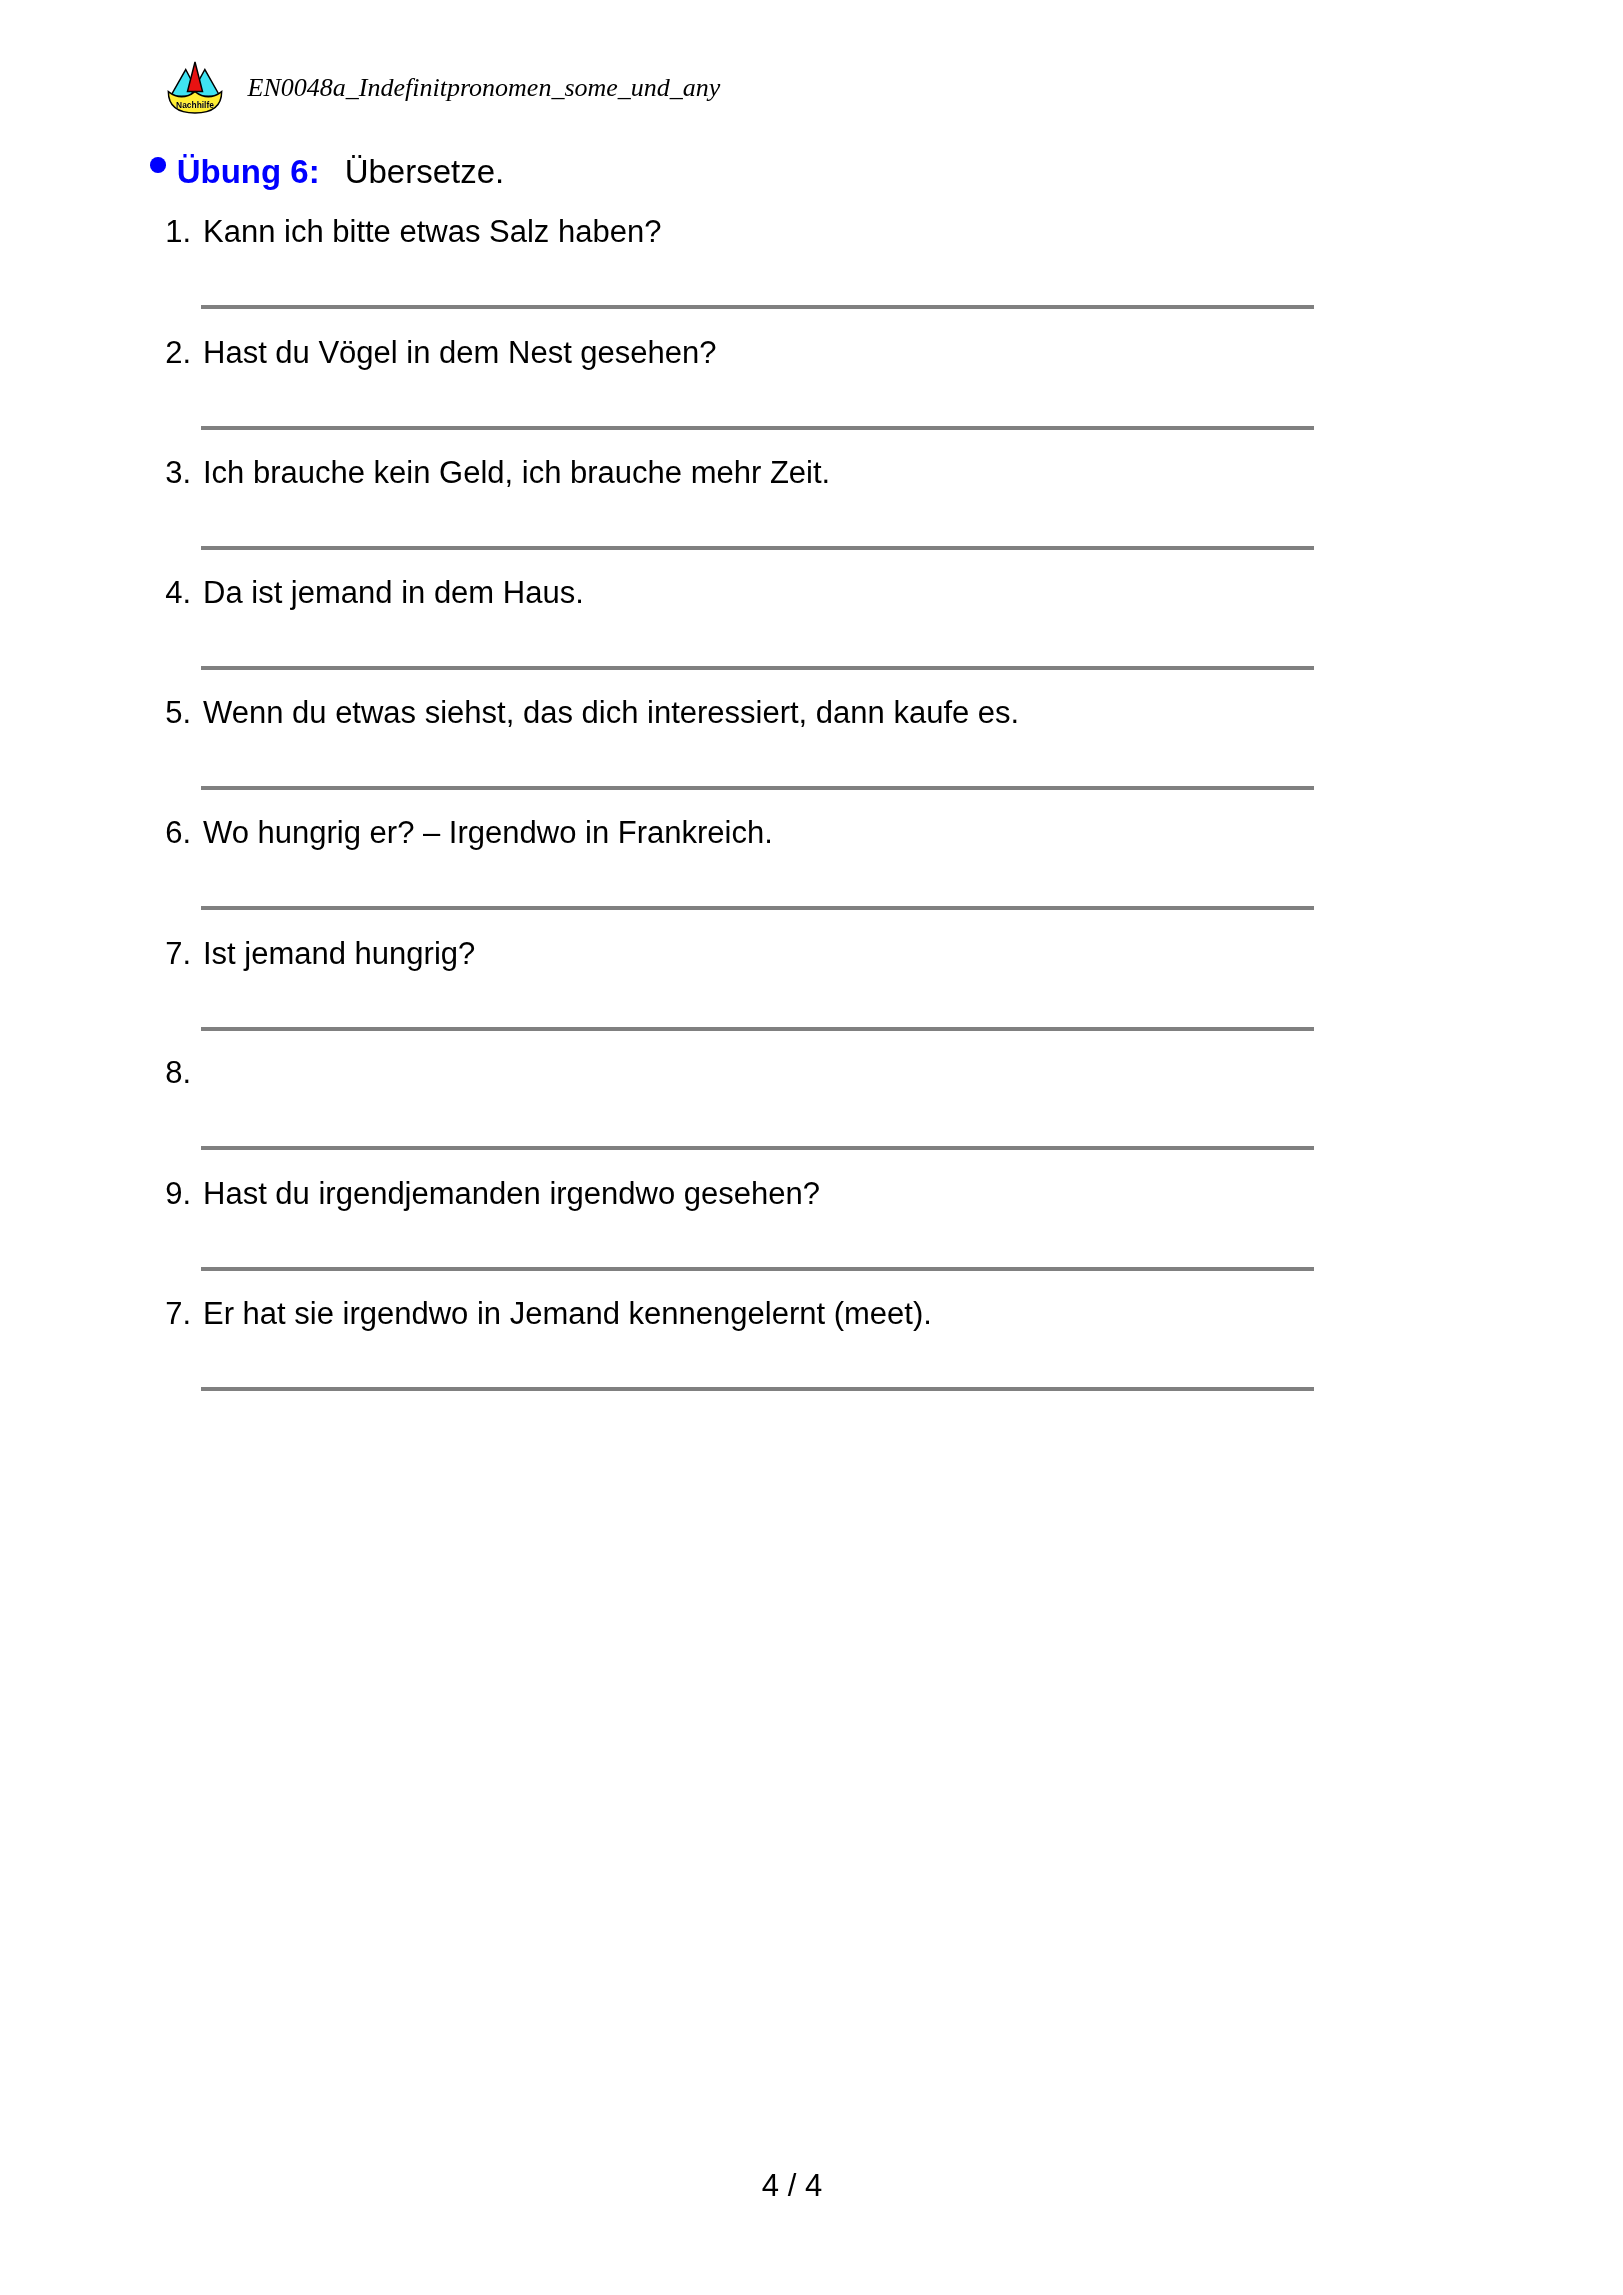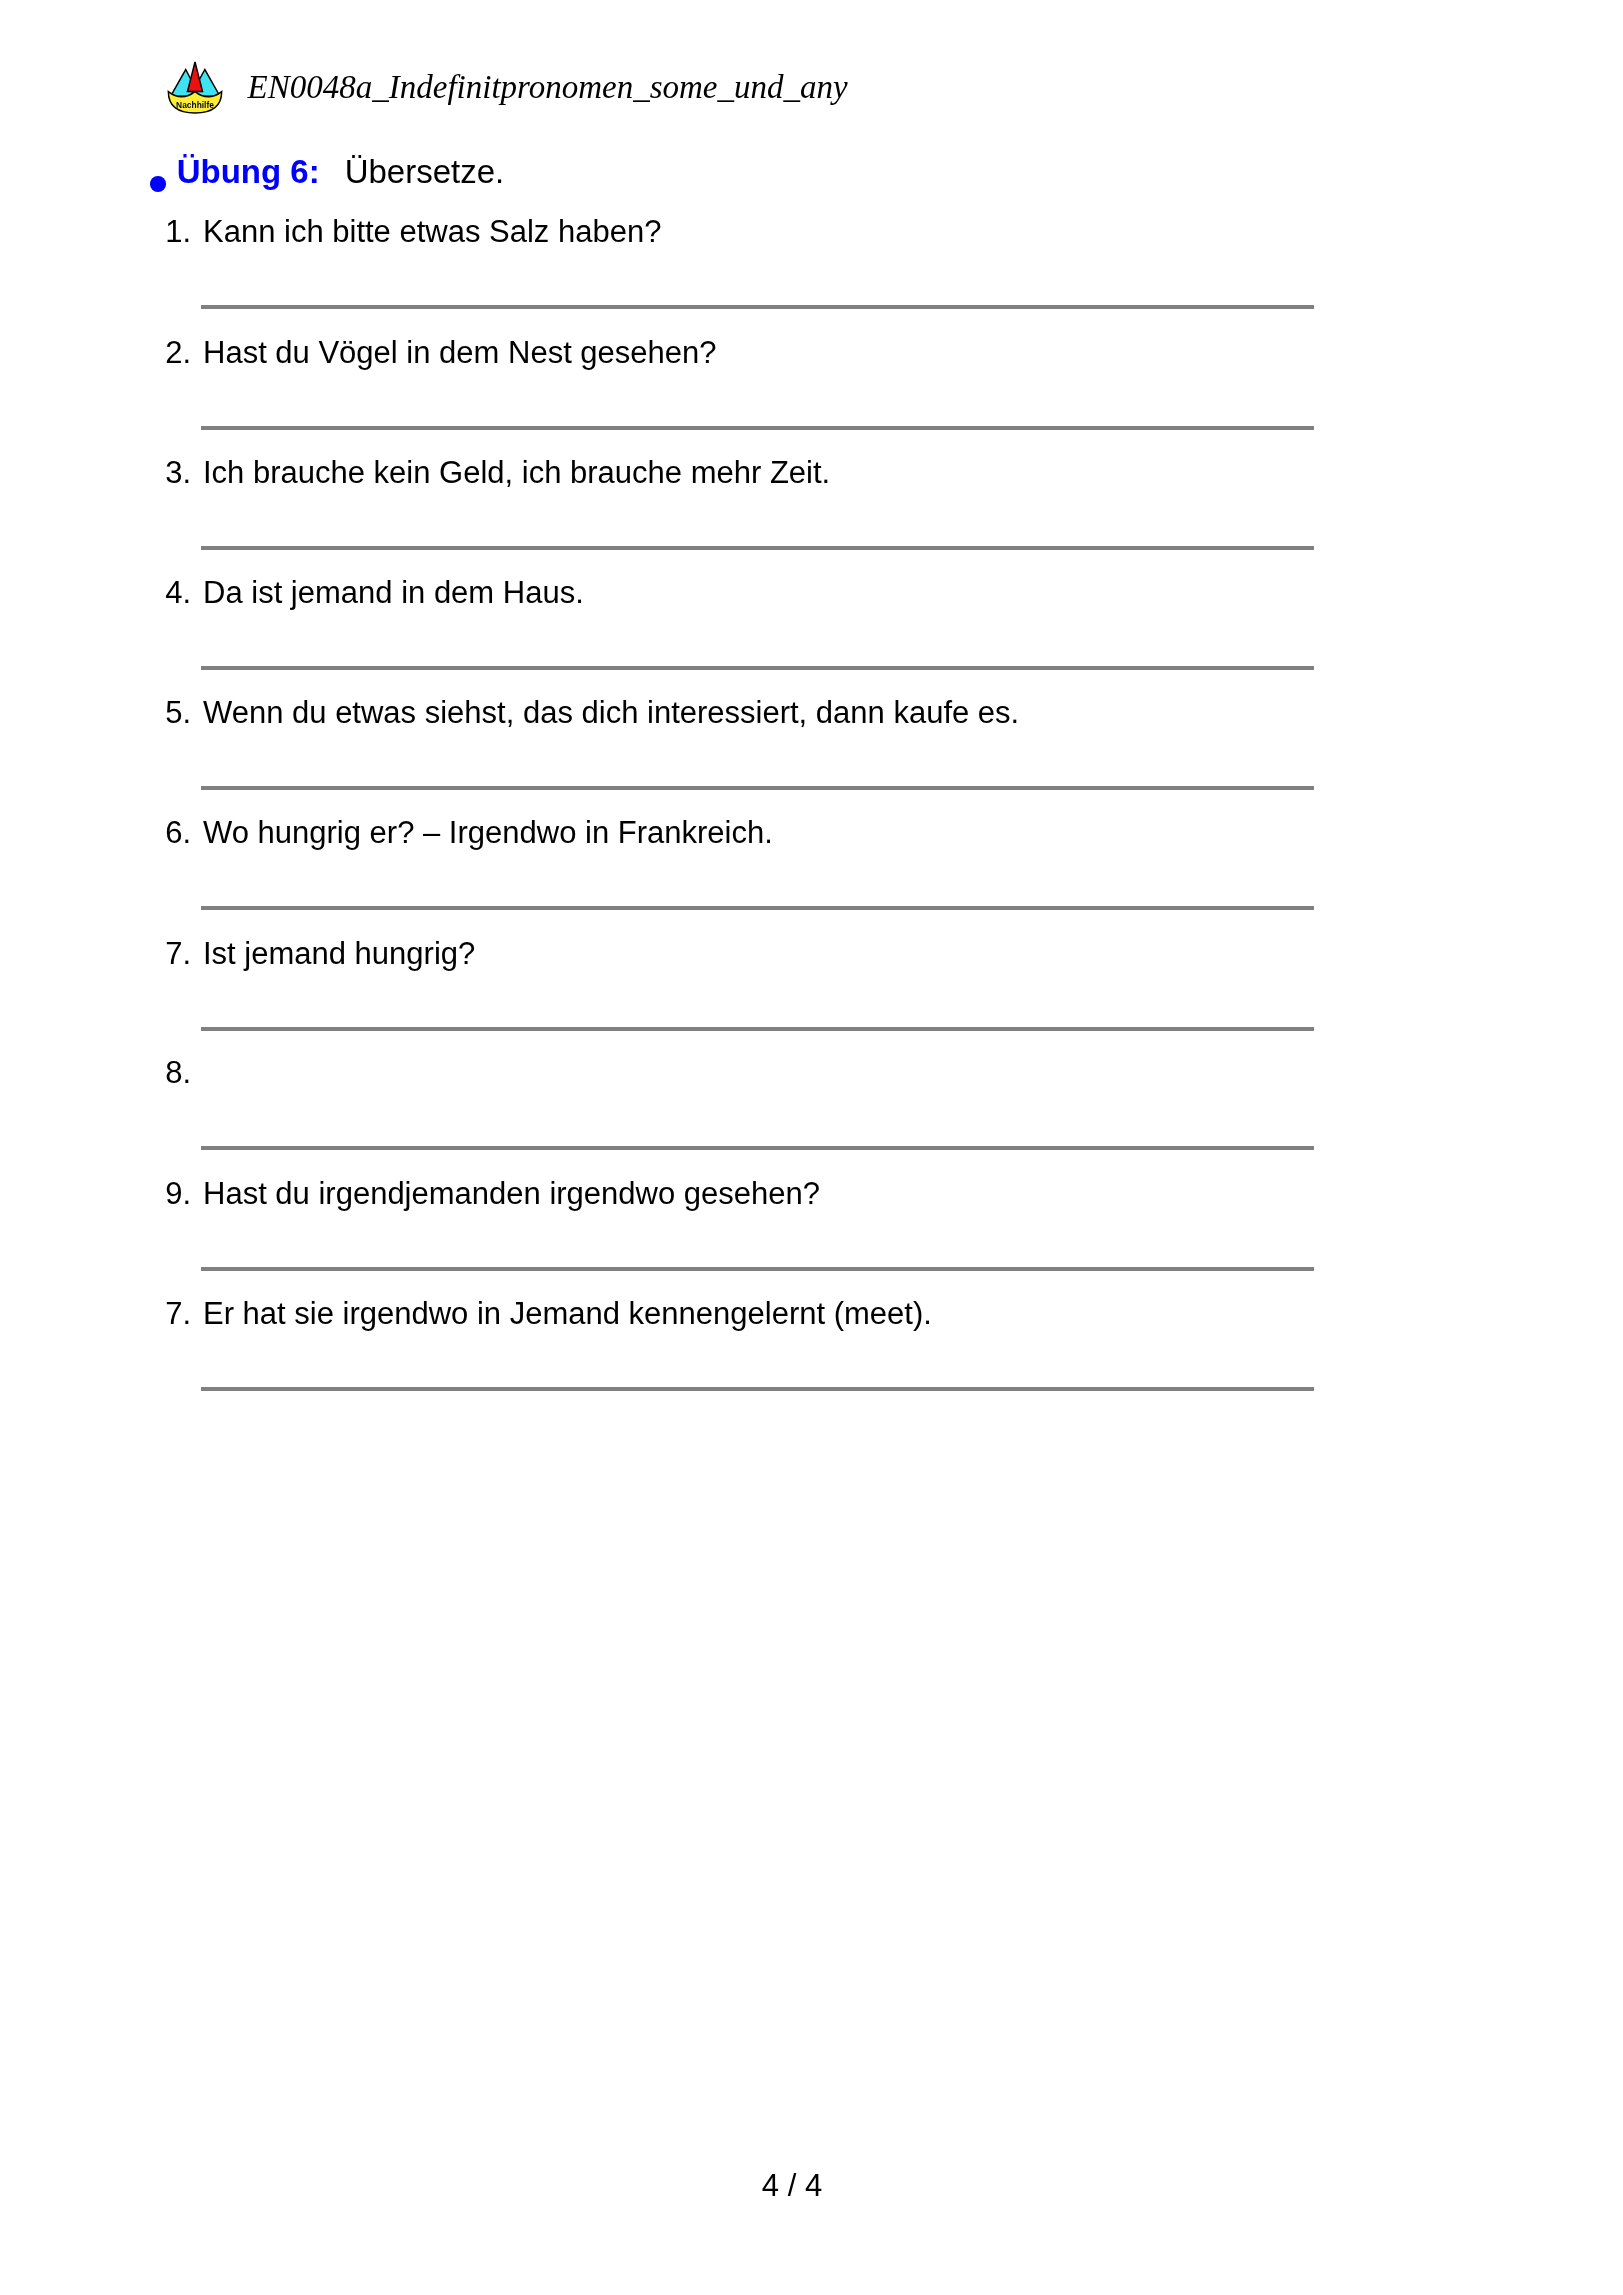--- a/index.html
+++ b/index.html
@@ -36,31 +36,31 @@
     font-size: 14.5px;
     font-weight: bold;
     fill: #000;
     stroke: #ffffff;
     stroke-width: 0.4px;
     paint-order: stroke;
   }
   .filename {
     font-family: "Liberation Serif", serif;
     font-style: italic;
-    font-size: 33px;
+    font-size: 26px;
     white-space: nowrap;
   }
 
   
   .heading {
     position: absolute;
     left: 150px;
     top: 153px;
     display: flex;
-    align-items: flex-end;
+    align-items: flex-start;
     font-size: 33px;
     line-height: 1.18;
     white-space: nowrap;
   }
   .bullet {
     display: inline-block;
     width: 15.7px;
     height: 15.7px;
     border-radius: 50%;
     background: var(--accent);

